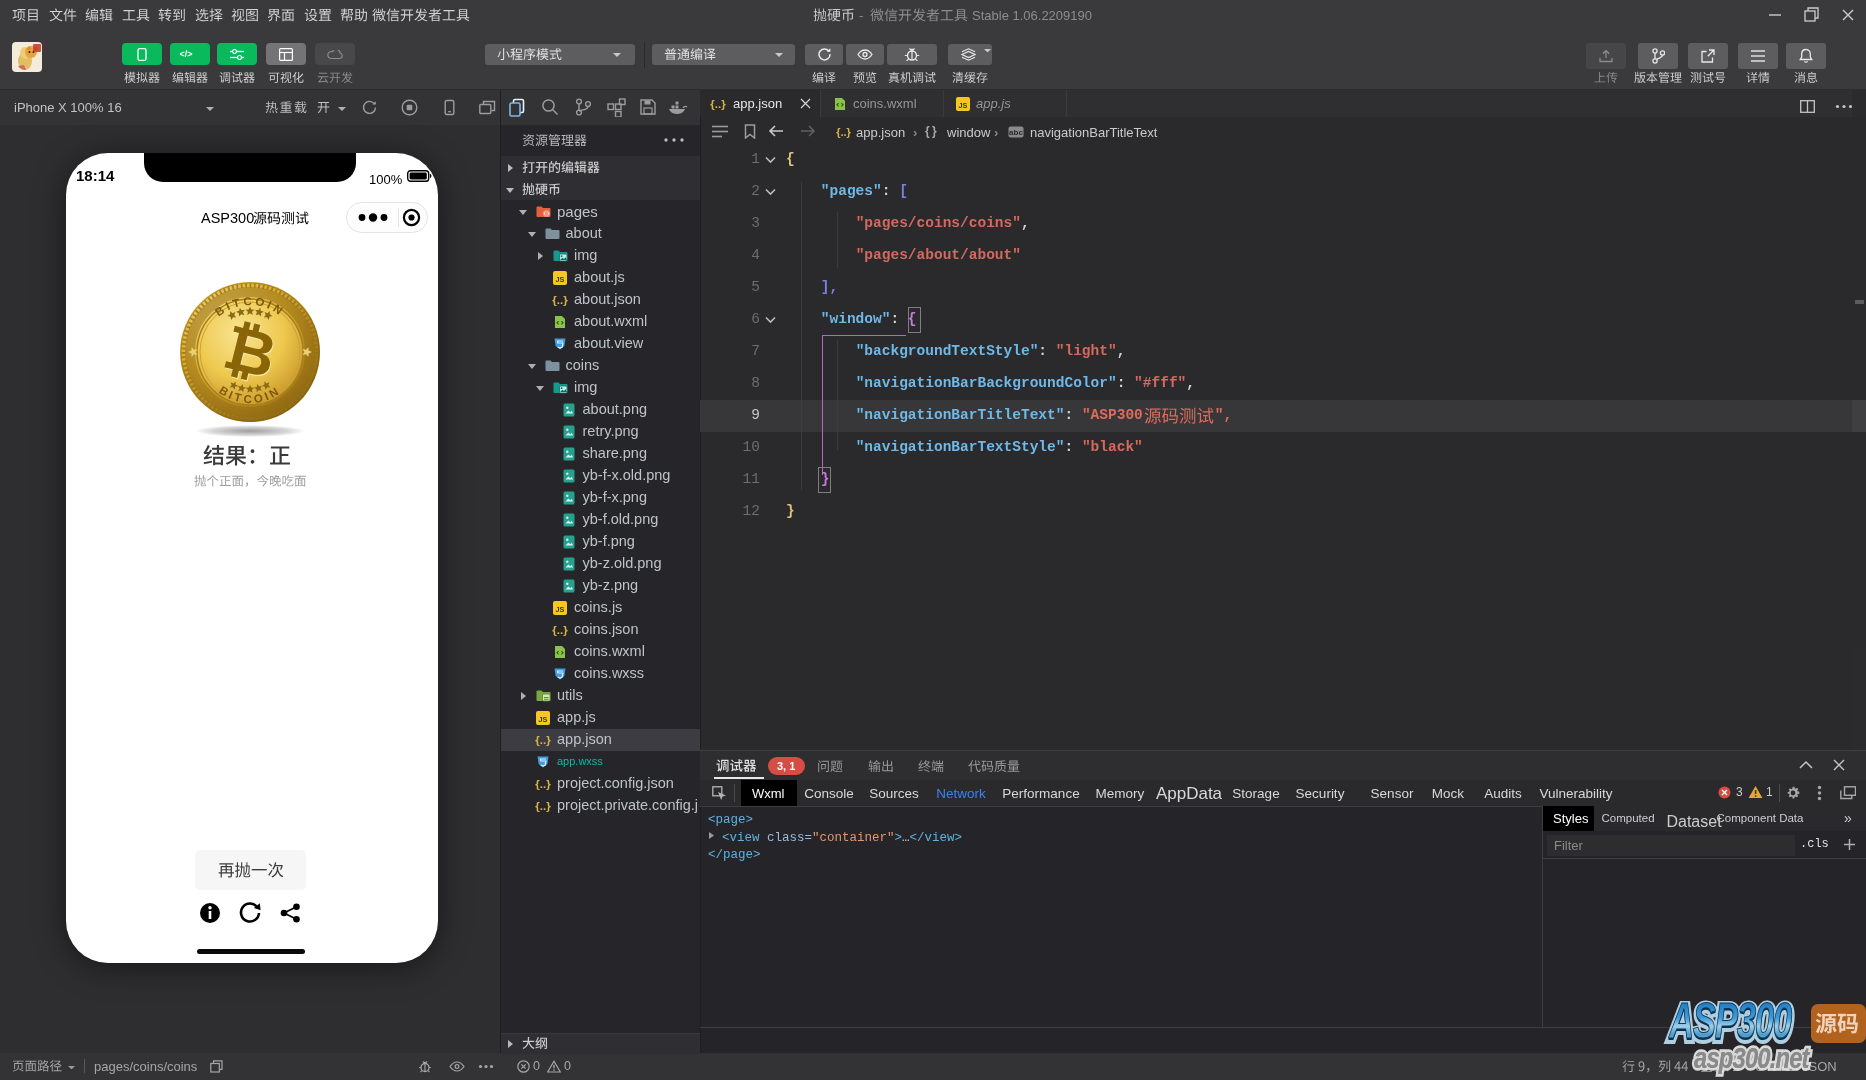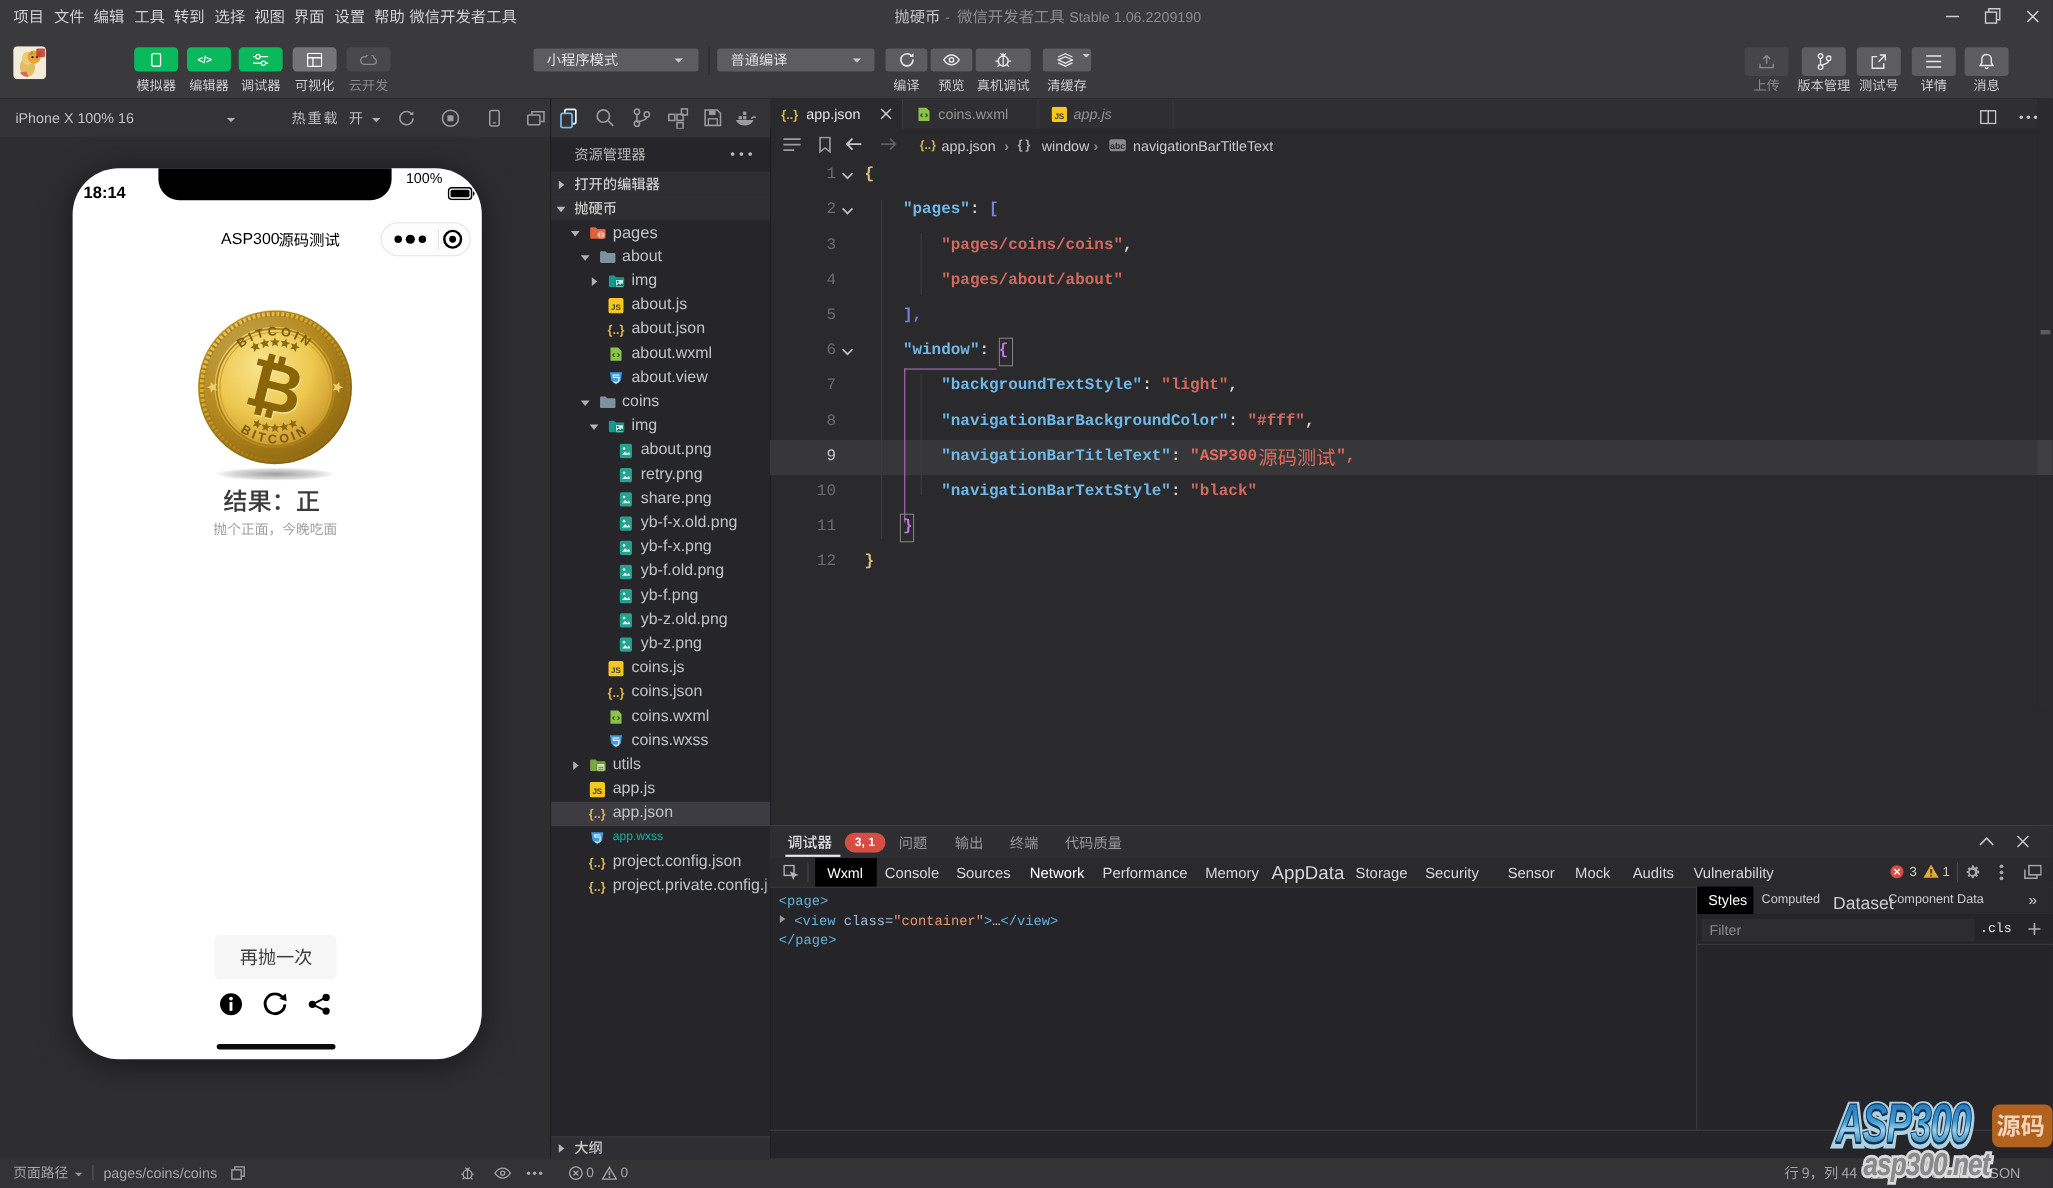--- a/index.html
+++ b/index.html
@@ -299,21 +299,21 @@
     <rect x="4.2" y="1.5" width="8.6" height="14" rx="1.5" fill="none" stroke="#9c9c9c" stroke-width="1.4"></rect>
     <line x1="7" y1="12.7" x2="10" y2="12.7" stroke="#9c9c9c" stroke-width="1.2"></line>
   </svg>
 <svg style="position:absolute;left:479px;top:100px" width="17" height="15">
     <rect x="0.8" y="4.5" width="11" height="9" rx="1" fill="none" stroke="#9c9c9c" stroke-width="1.4"></rect>
     <path d="M4.5 4.5v-3h11v9h-3" fill="none" stroke="#9c9c9c" stroke-width="1.4"></path>
   </svg>
 <div style="position:absolute;left:66px;top:153px;width:372px;height:810px;background:#fff;border-radius:42px;box-shadow:0 4px 30px rgba(0,0,0,0.5)"></div>
 <div style="position:absolute;left:144px;top:153px;width:212px;height:29px;background:#000;border-radius:0 0 19px 19px"></div>
 <div style="position:absolute;left:76px;top:165.2px;font-family:'Liberation Sans',sans-serif;font-size:15px;color:#000000;white-space:pre;line-height:22px;font-weight:700">18:14</div>
-<div style="position:absolute;left:369px;top:152px;font-family:'Liberation Sans',sans-serif;font-size:13px;color:#000000;white-space:pre;line-height:19px">100%</div>
+<div style="position:absolute;left:369px;top:170px;font-family:'Liberation Sans',sans-serif;font-size:13px;color:#000000;white-space:pre;line-height:19px">100%</div>
 <svg style="position:absolute;left:407px;top:170px" width="26" height="12">
     <rect x="0.7" y="0.7" width="21" height="10.6" rx="2.8" fill="none" stroke="#000" stroke-width="1.4"></rect>
     <rect x="2.6" y="2.6" width="17.2" height="6.8" rx="1.4" fill="#000"></rect>
     <path d="M23 3.8v4.4a2.4 2.4 0 0 0 0-4.4z" fill="#000"></path>
   </svg>
 <div style="position:absolute;left:201px;top:207.6px;font-family:'Liberation Sans',sans-serif;font-size:14.5px;color:#000000;white-space:pre;line-height:21px">ASP300</div>
 <svg style="position:absolute;left:253.0px;top:206.7px;overflow:visible" width="56.0" height="20.7" viewBox="0 -1160 4000 1480" fill="#000000">
     <path transform="translate(0,0) scale(1,-1)" d="M537 407H843V319H537ZM537 549H843V463H537ZM505 205C475 138 431 68 385 19C402 9 431 -9 445 -20C489 32 539 113 572 186ZM788 188C828 124 876 40 898 -10L967 21C943 69 893 152 853 213ZM87 777C142 742 217 693 254 662L299 722C260 751 185 797 131 829ZM38 507C94 476 169 428 207 400L251 460C212 488 136 531 81 560ZM59 -24 126 -66C174 28 230 152 271 258L211 300C166 186 103 54 59 -24ZM338 791V517C338 352 327 125 214 -36C231 -44 263 -63 276 -76C395 92 411 342 411 517V723H951V791ZM650 709C644 680 632 639 621 607H469V261H649V0C649 -11 645 -15 633 -16C620 -16 576 -16 529 -15C538 -34 547 -61 550 -79C616 -80 660 -80 687 -69C714 -58 721 -39 721 -2V261H913V607H694C707 633 720 663 733 692Z"></path>
     <path transform="translate(1000,0) scale(1,-1)" d="M410 205V137H792V205ZM491 650C484 551 471 417 458 337H478L863 336C844 117 822 28 796 2C786 -8 776 -10 758 -9C740 -9 695 -9 647 -4C659 -23 666 -52 668 -73C716 -76 762 -76 788 -74C818 -72 837 -65 856 -43C892 -7 915 98 938 368C939 379 940 401 940 401H816C832 525 848 675 856 779L803 785L791 781H443V712H778C770 624 757 502 745 401H537C546 475 556 569 561 645ZM51 787V718H173C145 565 100 423 29 328C41 308 58 266 63 247C82 272 100 299 116 329V-34H181V46H365V479H182C208 554 229 635 245 718H394V787ZM181 411H299V113H181Z"></path>
     <path transform="translate(2000,0) scale(1,-1)" d="M486 92C537 42 596 -28 624 -73L673 -39C644 4 584 72 533 121ZM312 782V154H371V724H588V157H649V782ZM867 827V7C867 -8 861 -13 847 -13C833 -14 786 -14 733 -13C742 -31 752 -60 755 -76C825 -77 868 -75 894 -64C919 -53 929 -34 929 7V827ZM730 750V151H790V750ZM446 653V299C446 178 426 53 259 -32C270 -41 289 -66 296 -78C476 13 504 164 504 298V653ZM81 776C137 745 209 697 243 665L289 726C253 756 180 800 126 829ZM38 506C93 475 166 430 202 400L247 460C209 489 135 532 81 560ZM58 -27 126 -67C168 25 218 148 254 253L194 292C154 180 98 50 58 -27Z"></path>
@@ -824,21 +824,21 @@
 <div style="position:absolute;left:700px;top:806px;width:1166px;height:1px;background:#3e3e41"></div>
 <svg style="position:absolute;left:712px;top:786px" width="15" height="15">
     <rect x="0.8" y="0.8" width="9" height="9" fill="none" stroke="#b4b4b4" stroke-width="1.3"></rect>
     <path d="M6 6l3.2 8 1.3-3.4L14 9.4z" fill="#b4b4b4"></path>
   </svg>
 <div style="position:absolute;left:734px;top:784px;width:1px;height:18px;background:#4a4a4d"></div>
 <div style="position:absolute;left:741px;top:780px;width:56px;height:26px;background:#000000"></div>
 <div style="position:absolute;left:752px;top:783.6px;font-family:'Liberation Sans',sans-serif;font-size:13px;color:#ffffff;white-space:pre;line-height:19px">Wxml</div>
 <div style="position:absolute;left:829px;top:783.6px;transform:translateX(-50%);font-family:'Liberation Sans';font-size:13.5px;color:#d8d8d8;line-height:19px">Console</div>
 <div style="position:absolute;left:894px;top:783.6px;transform:translateX(-50%);font-family:'Liberation Sans';font-size:13.5px;color:#d8d8d8;line-height:19px">Sources</div>
-<div style="position:absolute;left:961px;top:783.6px;transform:translateX(-50%);font-family:'Liberation Sans';font-size:13.5px;color:#ffffff;line-height:19px">Network</div>
+<div style="position:absolute;left:961px;top:783.6px;transform:translateX(-50%);font-family:'Liberation Sans';font-size:13.5px;color:#3b82f6;line-height:19px">Network</div>
 <div style="position:absolute;left:1041px;top:783.6px;transform:translateX(-50%);font-family:'Liberation Sans';font-size:13.5px;color:#d8d8d8;line-height:19px">Performance</div>
 <div style="position:absolute;left:1120px;top:783.6px;transform:translateX(-50%);font-family:'Liberation Sans';font-size:13.5px;color:#d8d8d8;line-height:19px">Memory</div>
 <div style="position:absolute;left:1189px;top:783.6px;transform:translateX(-50%);font-family:'Liberation Sans';font-size:17px;color:#d8d8d8;line-height:19px">AppData</div>
 <div style="position:absolute;left:1256px;top:783.6px;transform:translateX(-50%);font-family:'Liberation Sans';font-size:13.5px;color:#d8d8d8;line-height:19px">Storage</div>
 <div style="position:absolute;left:1320px;top:783.6px;transform:translateX(-50%);font-family:'Liberation Sans';font-size:13.5px;color:#d8d8d8;line-height:19px">Security</div>
 <div style="position:absolute;left:1392px;top:783.6px;transform:translateX(-50%);font-family:'Liberation Sans';font-size:13.5px;color:#d8d8d8;line-height:19px">Sensor</div>
 <div style="position:absolute;left:1448px;top:783.6px;transform:translateX(-50%);font-family:'Liberation Sans';font-size:13.5px;color:#d8d8d8;line-height:19px">Mock</div>
 <div style="position:absolute;left:1503px;top:783.6px;transform:translateX(-50%);font-family:'Liberation Sans';font-size:13.5px;color:#d8d8d8;line-height:19px">Audits</div>
 <div style="position:absolute;left:1576px;top:783.6px;transform:translateX(-50%);font-family:'Liberation Sans';font-size:13.5px;color:#d8d8d8;line-height:19px">Vulnerability</div>
 <svg style="position:absolute;left:1718px;top:786px" width="13" height="13">

